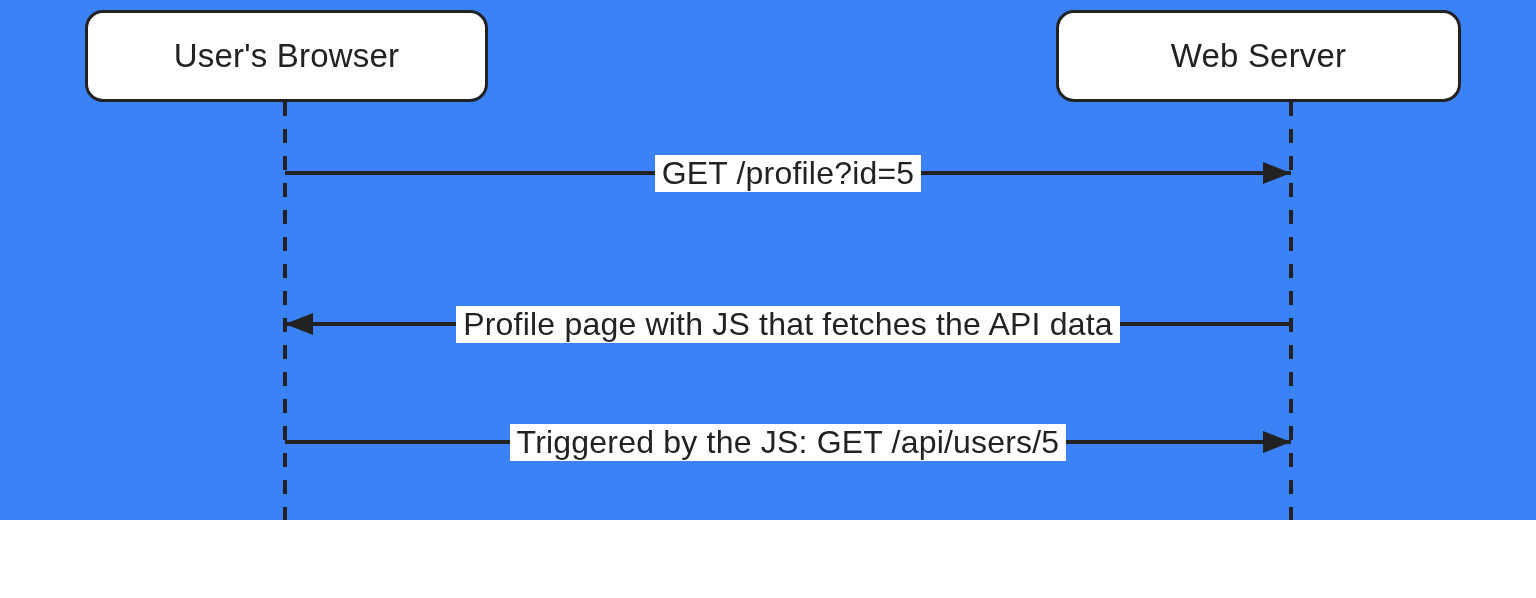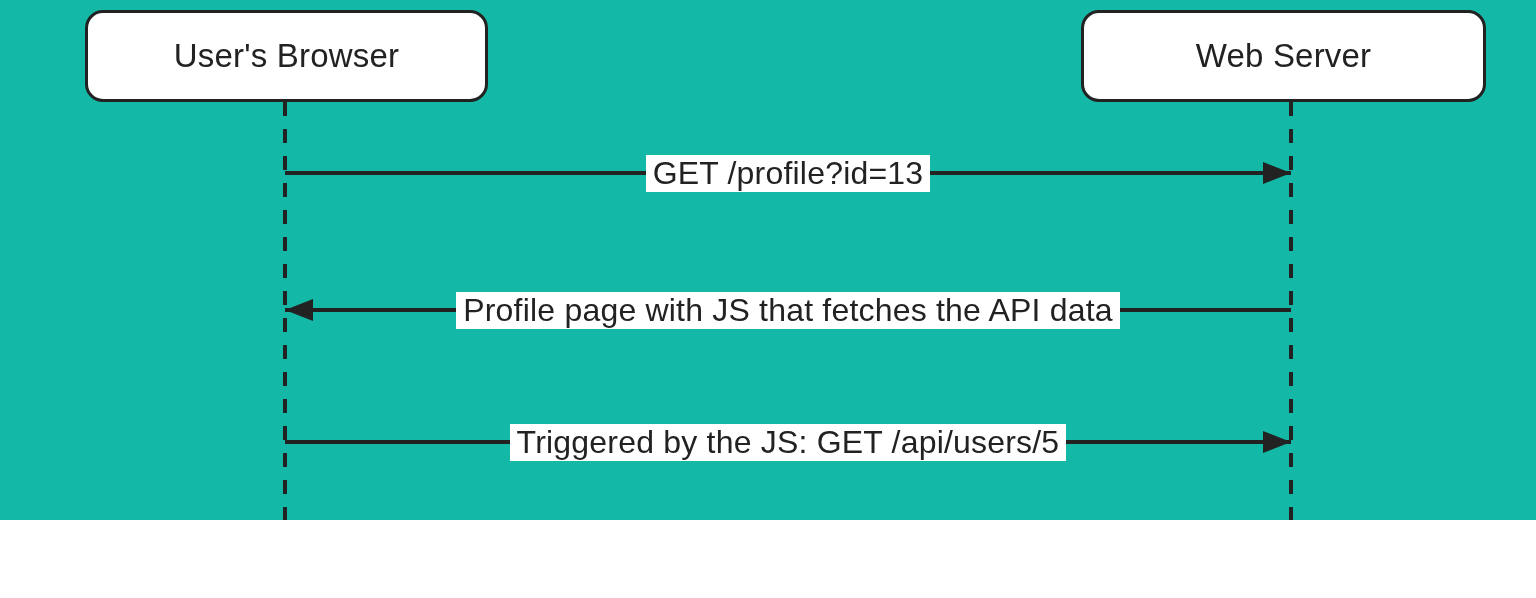--- a/index.html
+++ b/index.html
@@ -5,21 +5,21 @@
   html, body {
     margin: 0;
     padding: 0;
     background: #ffffff;
     font-family: "Liberation Sans", "DejaVu Sans", sans-serif;
   }
   .canvas {
     position: relative;
     width: 1536px;
     height: 520px;
-    background: #14b8a6;
+    background: #3b82f6;
     overflow: hidden;
     color: #222222;
   }
 
   
   .actor {
     position: absolute;
     top: 10px;
     height: 92px;
     background: #ffffff;
@@ -29,21 +29,21 @@
     align-items: center;
     justify-content: center;
     box-sizing: border-box;
     font-size: 33px;
     font-weight: 500;
     letter-spacing: 0.2px;
     color: #222222;
     z-index: 2;
   }
   .actor.left  { left: 85px;  width: 403px; }
-  .actor.right { left: 1056px; width: 405px; margin-left: 25px; }
+  .actor.right { left: 1056px; width: 405px; }
 
   
   .lifeline {
     position: absolute;
     top: 102px;
     width: 4px;
     height: 444px;
     background: repeating-linear-gradient(
       to bottom,
       #222222 0px, #222222 14px,
@@ -100,42 +100,42 @@
     border-left: 28px solid #222222;
   }
   .message.dir-left .arrowhead {
     left: 0;
     margin-top: -11px;
     border-top: 11px solid transparent;
     border-bottom: 11px solid transparent;
     border-right: 28px solid #222222;
   }
   .message.m1 { top: 150px; }
-  .message.m2 { top: 287px; }
+  .message.m2 { top: 301px; }
   .message.m3 { top: 419px; }
 </style>
 </head>
 <body>
 
 <div class="canvas">
 
   <div class="actor left">
     <span>User's Browser</span>
   </div>
   <div class="actor right">
     <span>Web Server</span>
   </div>
 
   <div class="lifeline left"></div>
   <div class="lifeline right"></div>
 
   <div class="message m1 dir-right">
     <div class="line"></div>
     <div class="arrowhead"></div>
-    <span class="label">GET /profile?id=13</span>
+    <span class="label">GET /profile?id=5</span>
   </div>
 
   <div class="message m2 dir-left">
     <div class="line"></div>
     <div class="arrowhead"></div>
     <span class="label">Profile page with JS that fetches the API data</span>
   </div>
 
   <div class="message m3 dir-right">
     <div class="line"></div>

